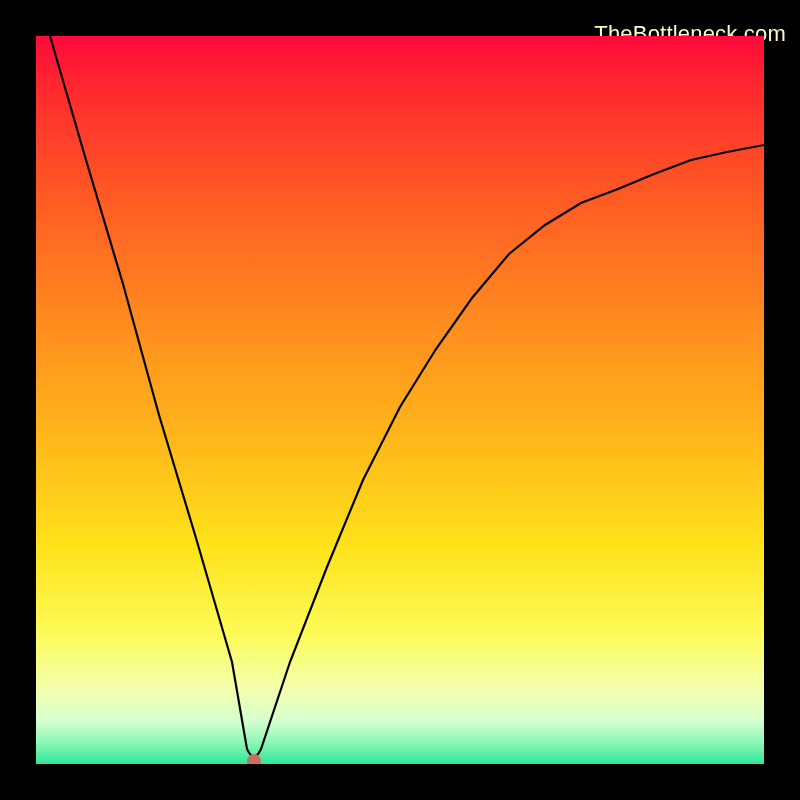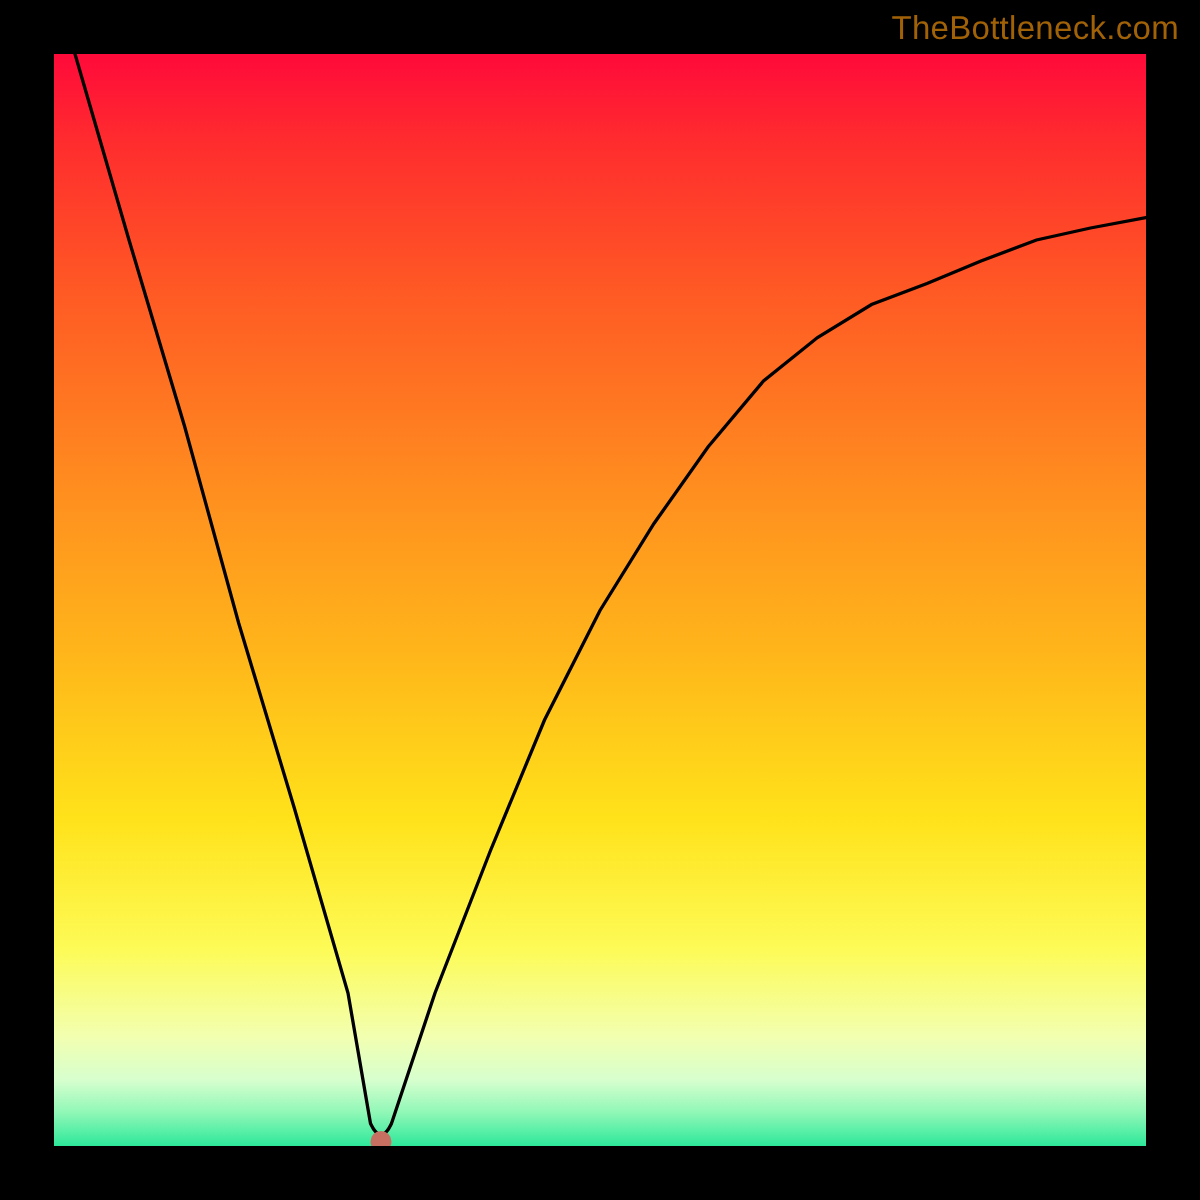--- a/index.html
+++ b/index.html
@@ -1,19 +1,19 @@
 <!DOCTYPE html>
 <html><head>
 <meta charset="utf-8">
 <style>
 * { margin: 0; padding: 0; box-sizing: border-box; }
 html, body { width: 800px; height: 800px; overflow: hidden; background: #000; font-family: Arial, Helvetica, sans-serif; }
 .frame { position: relative; width: 800px; height: 800px; }
 .outer-black { position: absolute; inset: 0; background: #000; }
-.watermark { position: absolute; top: 6px; right: 14px; color: #a16207; font-size: 22px; letter-spacing: 0.2px; font-weight: 400; }
+.watermark { position: absolute; top: 21px; right: 14px; color: #fef9c3; font-size: 22px; letter-spacing: 0.2px; font-weight: 400; }
 .plot { position: absolute; left: 36px; top: 36px; width: 728px; height: 728px; overflow: hidden; }
 
 .gradient {
   position: absolute; inset: 0;
   background: linear-gradient(
     to bottom,
     #ff0a3a 0%,
     #ff2c2e 8%,
     #ff5a24 22%,
     #ff8e1f 40%,

